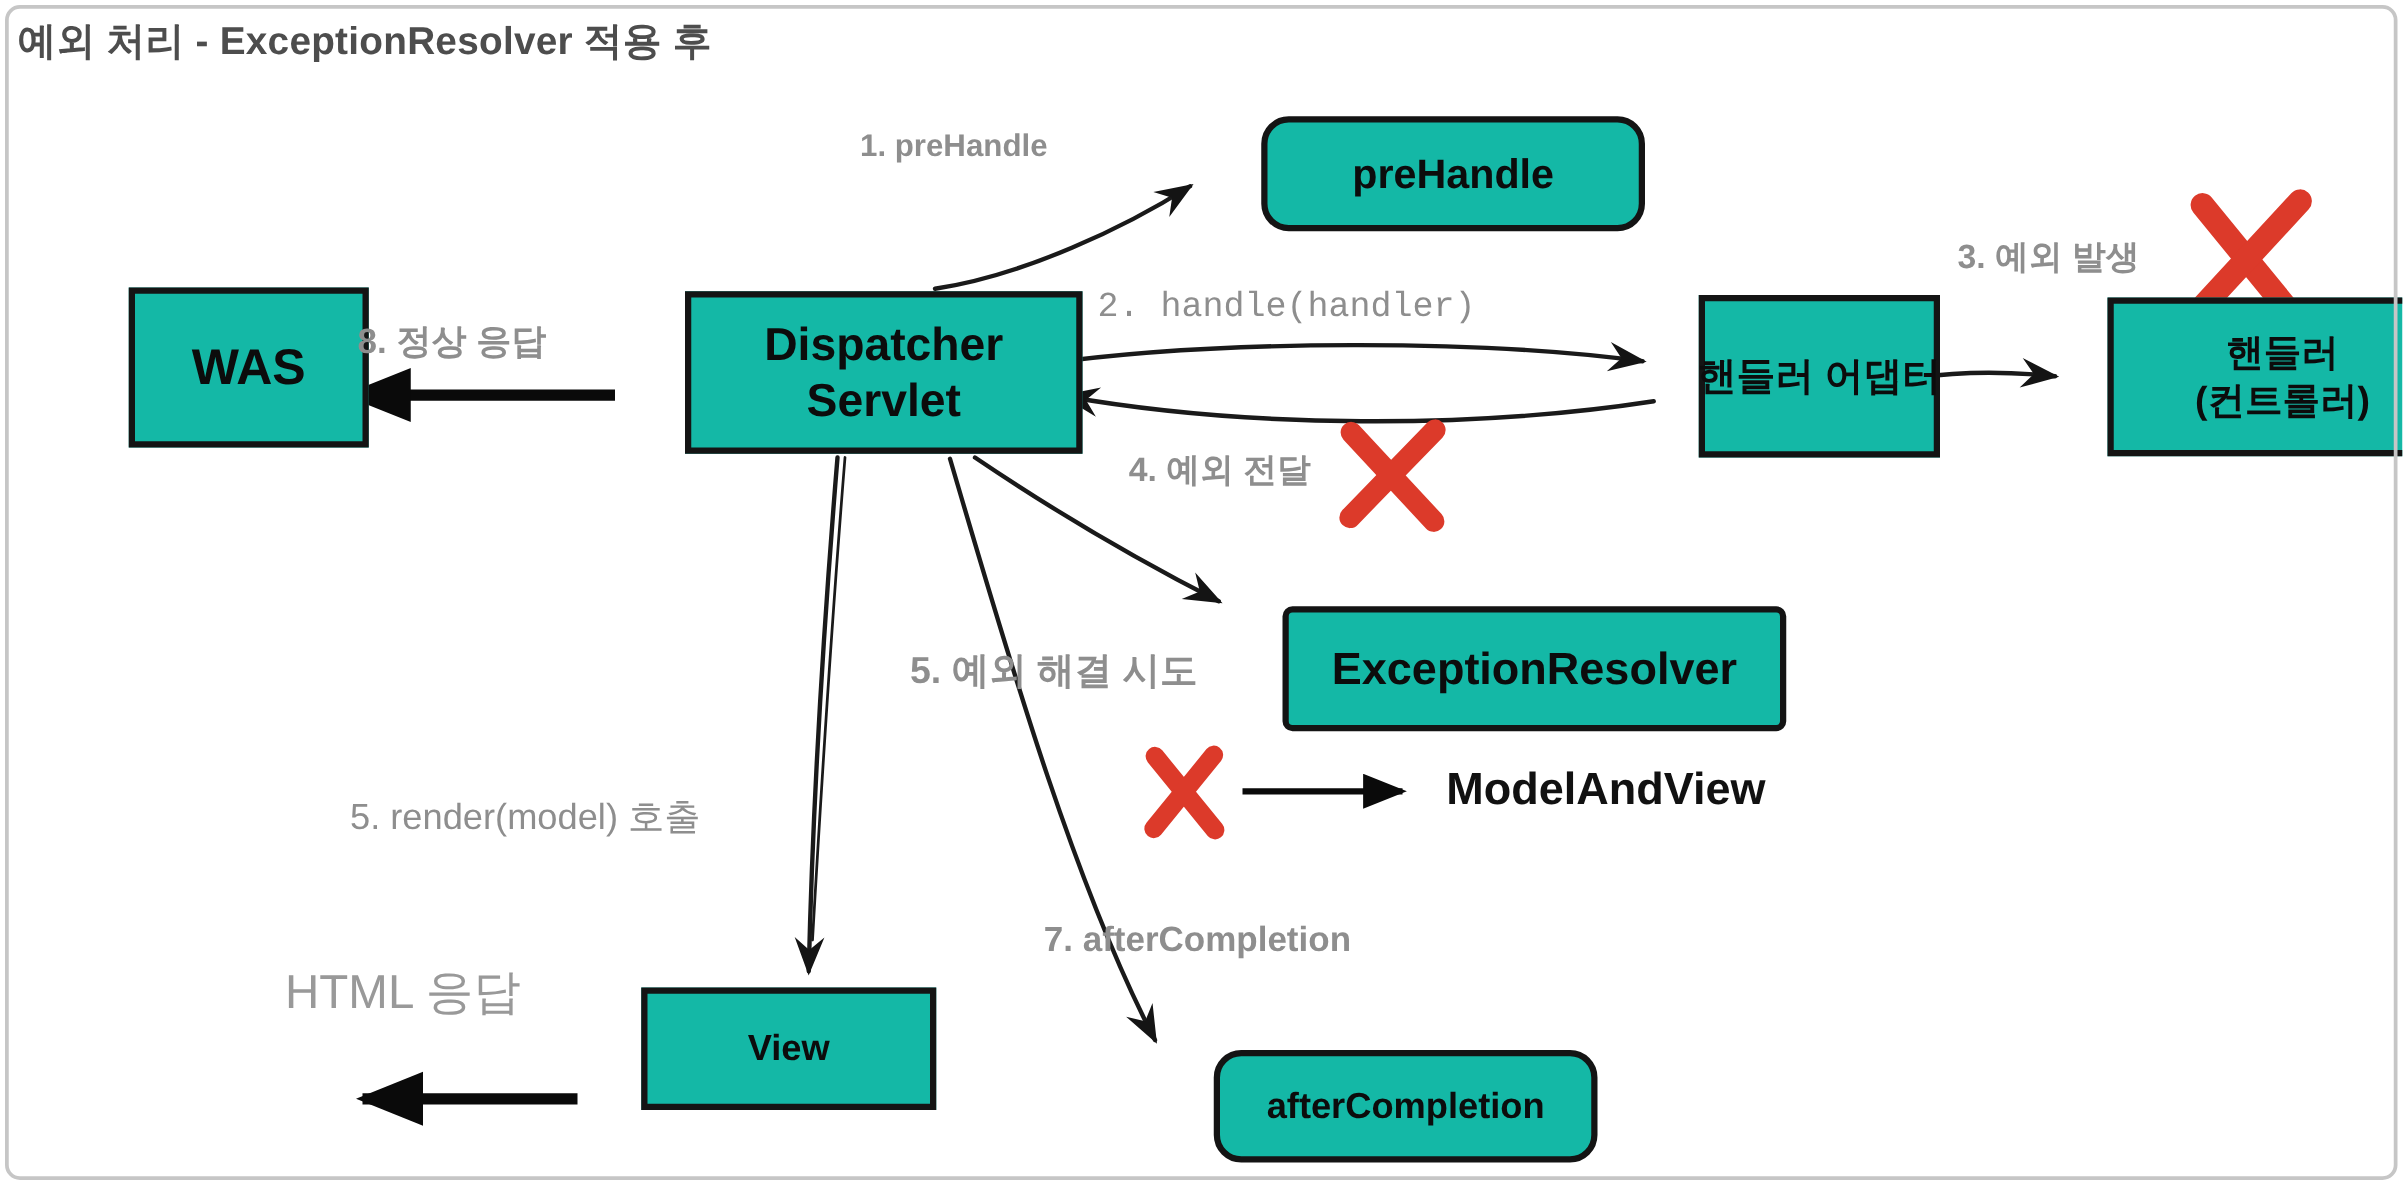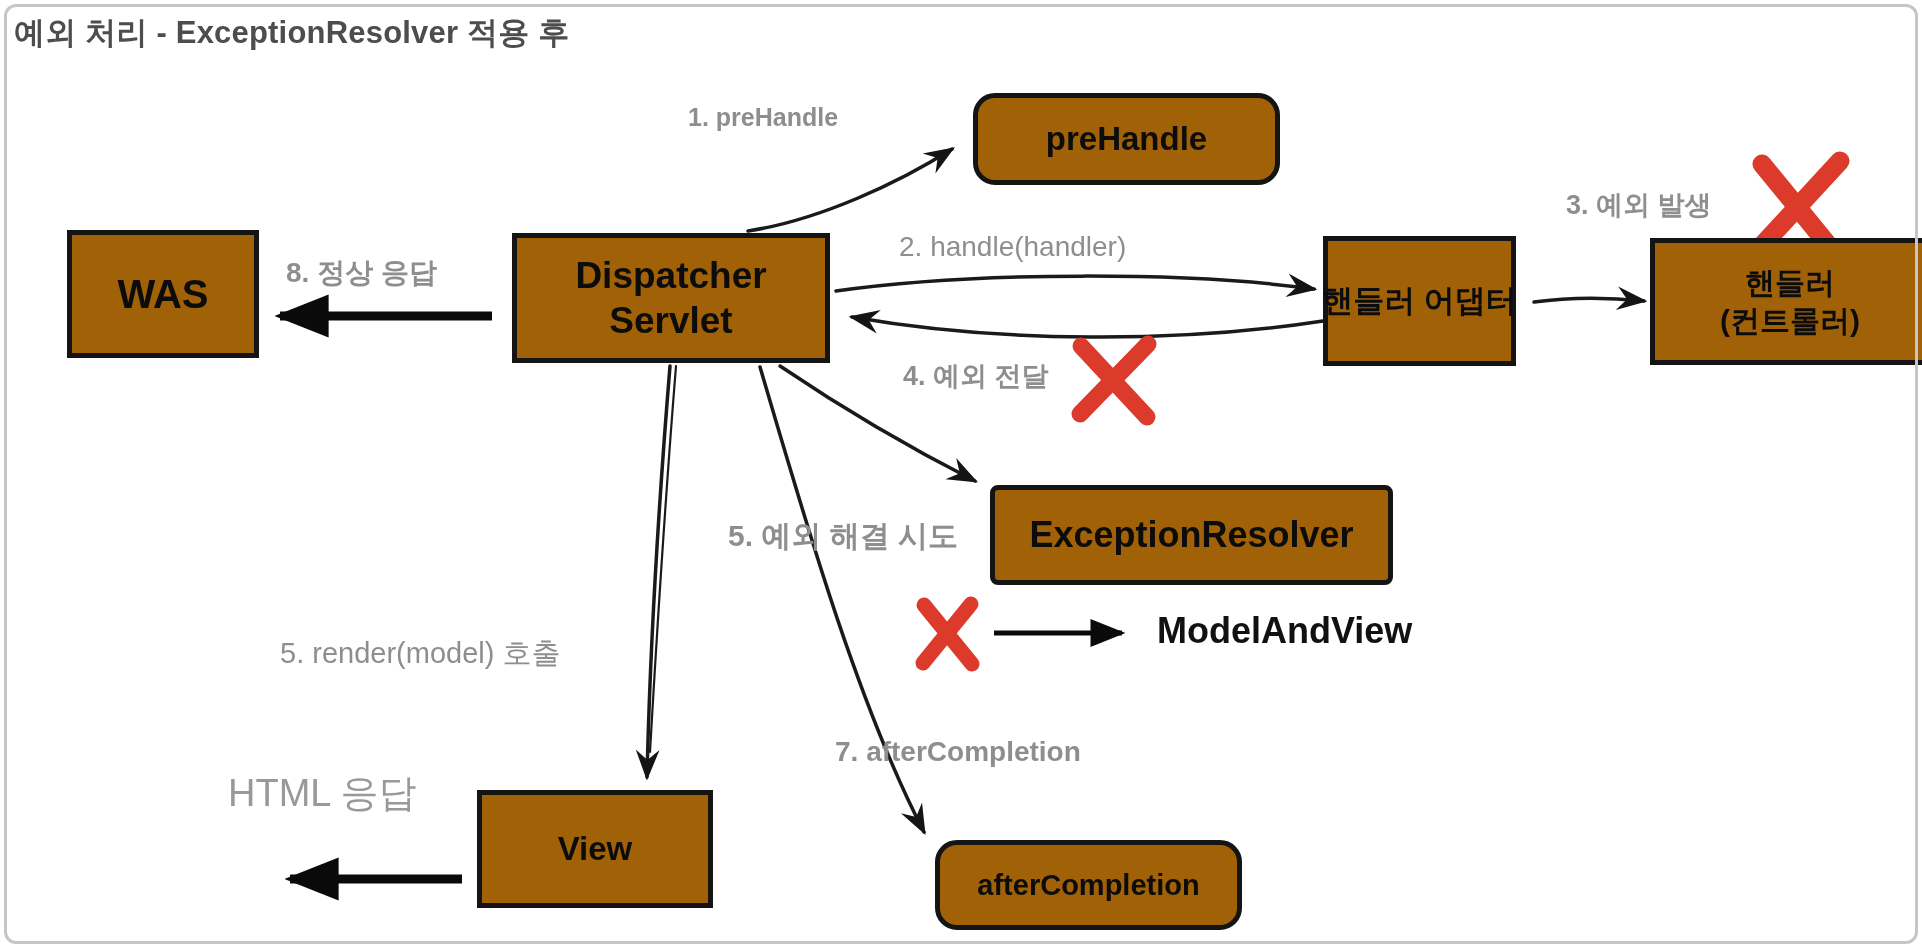--- a/index.html
+++ b/index.html
@@ -9,23 +9,23 @@
   }
   .frame{
     position:absolute;left:4px;top:4px;right:4px;bottom:4px;
     border:3px solid #c6c6c6;border-radius:12px;pointer-events:none;
   }
   .title{
     position:absolute;left:14px;top:12px;font-size:31px;font-weight:700;color:#4d4d4d;
     letter-spacing:0.2px;white-space:nowrap;
   }
   .node{
-    position:absolute;background:#a16207;border:5px solid #141414;box-sizing:border-box;
+    position:absolute;background:#14b8a6;border:5px solid #141414;box-sizing:border-box;
     display:flex;flex-direction:column;align-items:center;justify-content:center;
-    text-align:center;color:#0c0c0c;white-space:nowrap;
+    text-align:center;color:#0c0c0c;white-space:nowrap;margin-left:36px;
   }
   .rounded{border-radius:22px;}
   .edge-label{position:absolute;color:#8e8e8e;font-weight:700;white-space:nowrap;}
   .edge-label.light{font-weight:500;}
   .freetext{position:absolute;white-space:nowrap;}
   svg.overlay{position:absolute;left:0;top:0;pointer-events:none;}
 </style>
 </head>
 <body>
 
@@ -120,33 +120,33 @@
 
   <div class="node" style="left:1650px;top:238px;width:280px;height:127px;font-size:30px;font-weight:600;line-height:1.25;">
     <span>핸들러</span>
     <span>(컨트롤러)</span>
   </div>
 
   <div class="node rounded" style="left:990px;top:485px;width:403px;height:100px;border-radius:8px;font-size:36px;font-weight:700;">
     <span>ExceptionResolver</span>
   </div>
 
-  <div class="node" style="left:477px;top:790px;width:236px;height:118px;font-size:33px;font-weight:600;">
+  <div class="node" style="left:477px;top:790px;width:236px;height:98px;font-size:29px;font-weight:600;">
     <span>View</span>
   </div>
 
   <div class="node rounded" style="left:935px;top:840px;width:307px;height:90px;font-size:29px;font-weight:700;">
     <span>afterCompletion</span>
   </div>
 
   <div class="freetext" style="left:1157px;top:610px;font-size:36px;font-weight:700;color:#111111;">ModelAndView</div>
 
   <div class="edge-label" style="left:688px;top:103px;font-size:25px;">1. preHandle</div>
 
-  <div class="edge-label light" style="left:899px;top:231px;font-size:28px;">2. handle(handler)</div>
+  <div class="edge-label light" style="left:878px;top:231px;font-size:28px;font-family:Liberation Mono, monospace;">2. handle(handler)</div>
 
   <div class="edge-label" style="left:1566px;top:187px;font-size:27px;">3. 예외 발생</div>
 
   <div class="edge-label" style="left:903px;top:358px;font-size:27px;">4. 예외 전달</div>
 
   <div class="edge-label" style="left:728px;top:516px;font-size:30px;">5. 예외 해결 시도</div>
 
   <div class="edge-label light" style="left:280px;top:634px;font-size:29px;">5. render(model) 호출</div>
 
   <div class="edge-label" style="left:835px;top:736px;font-size:28px;">7. afterCompletion</div>

